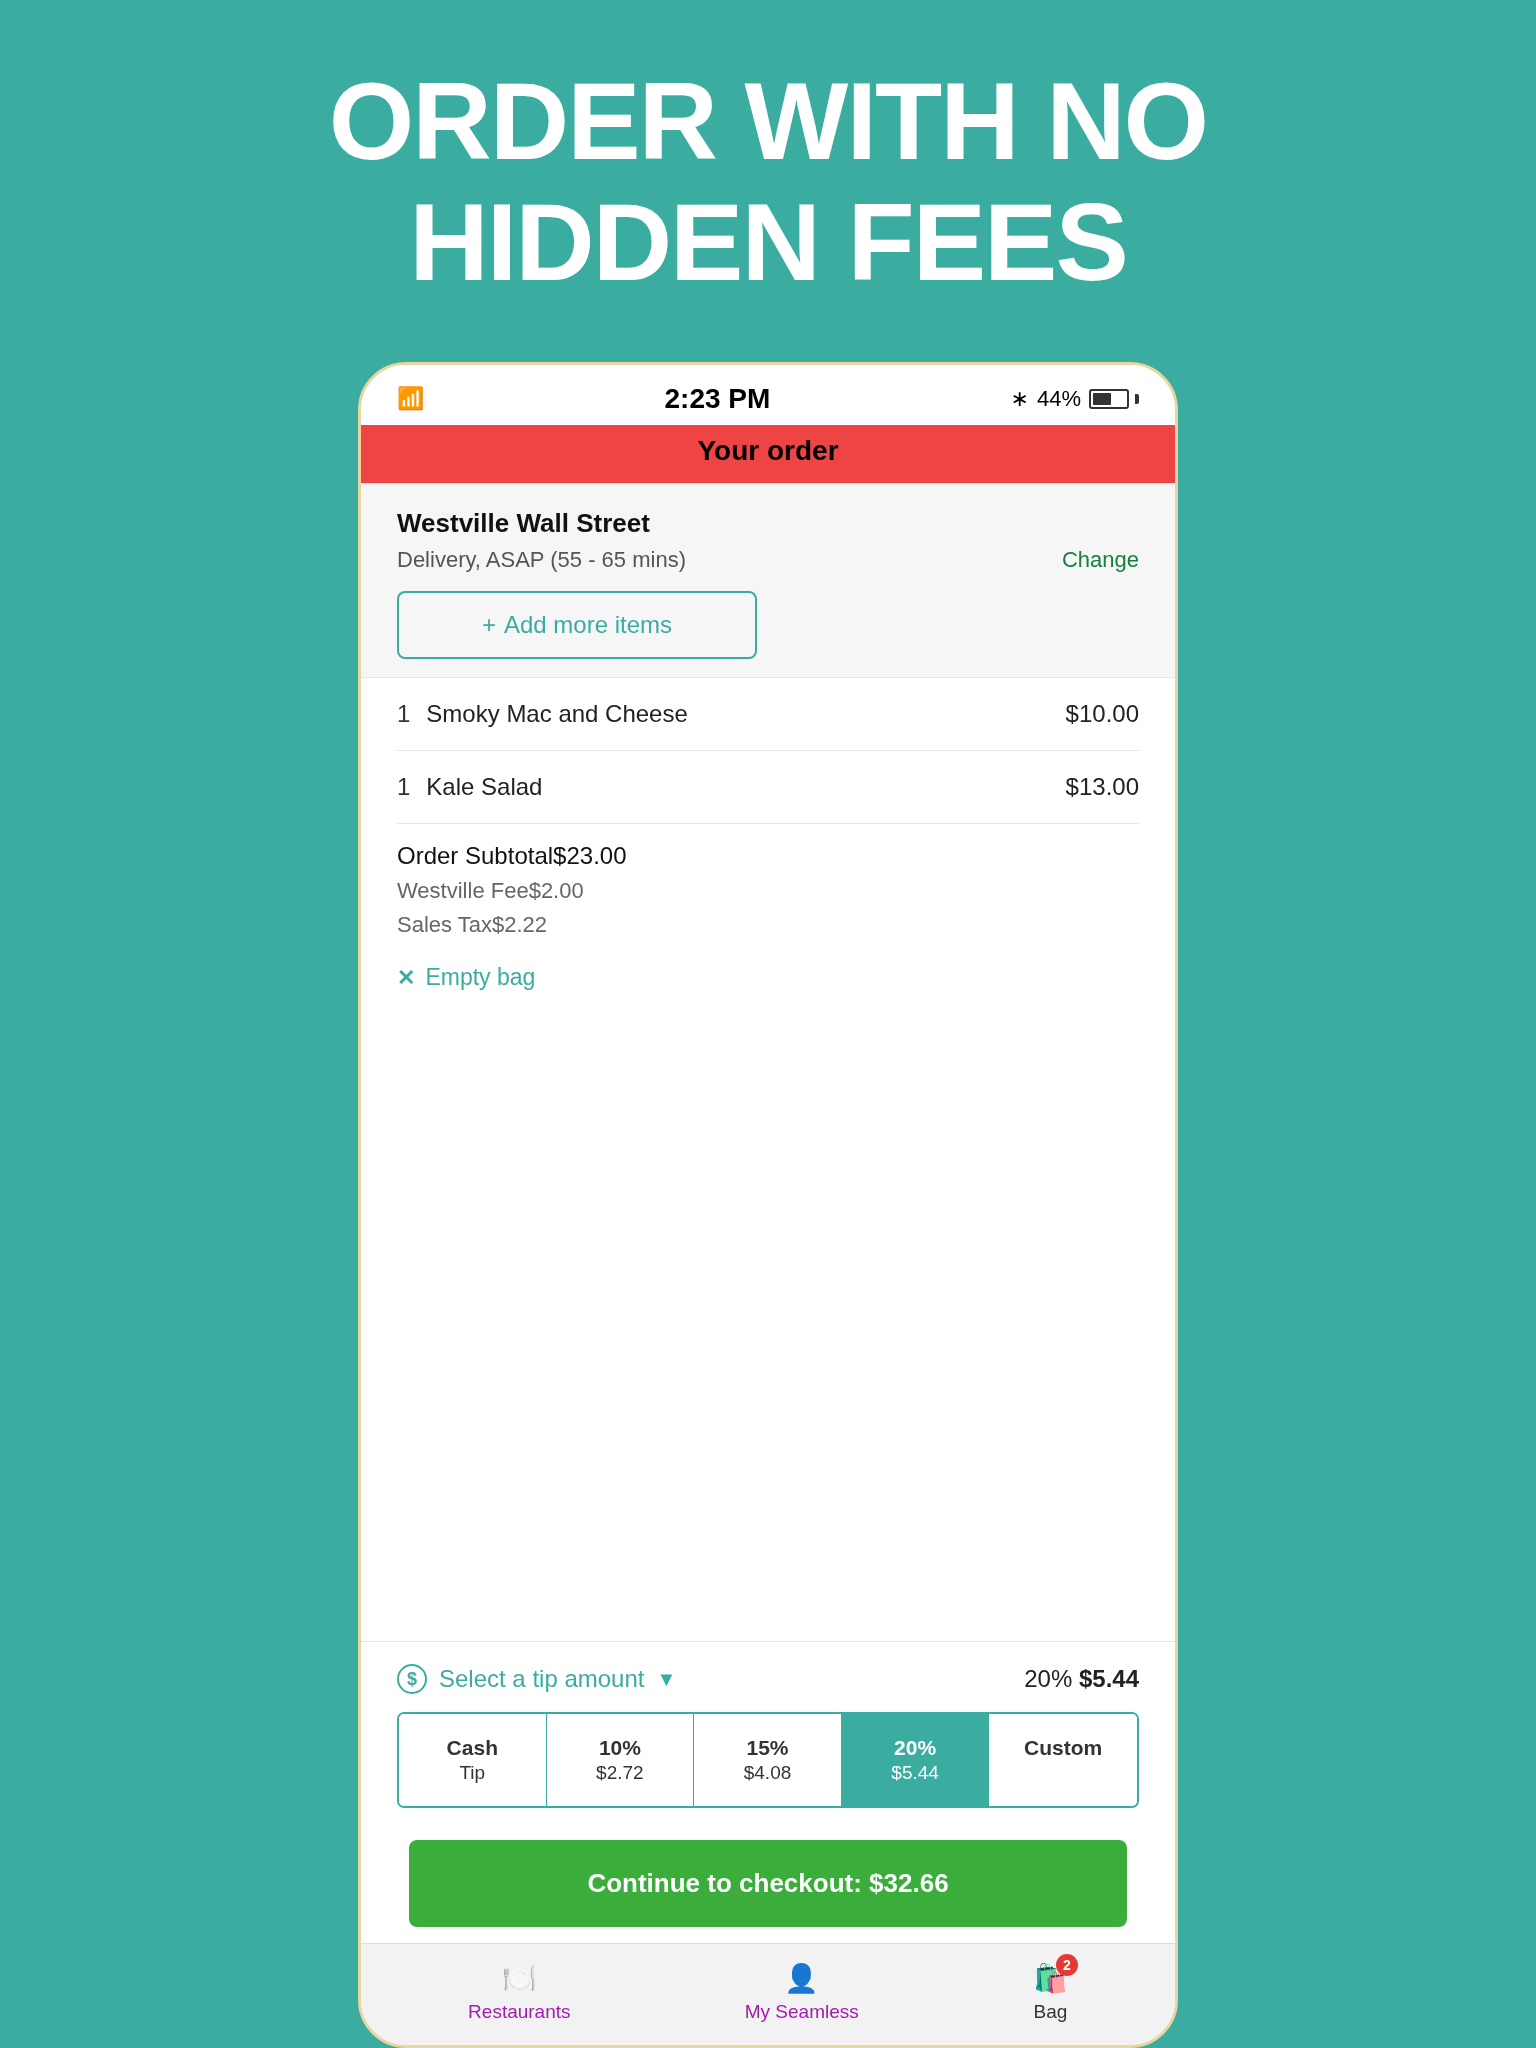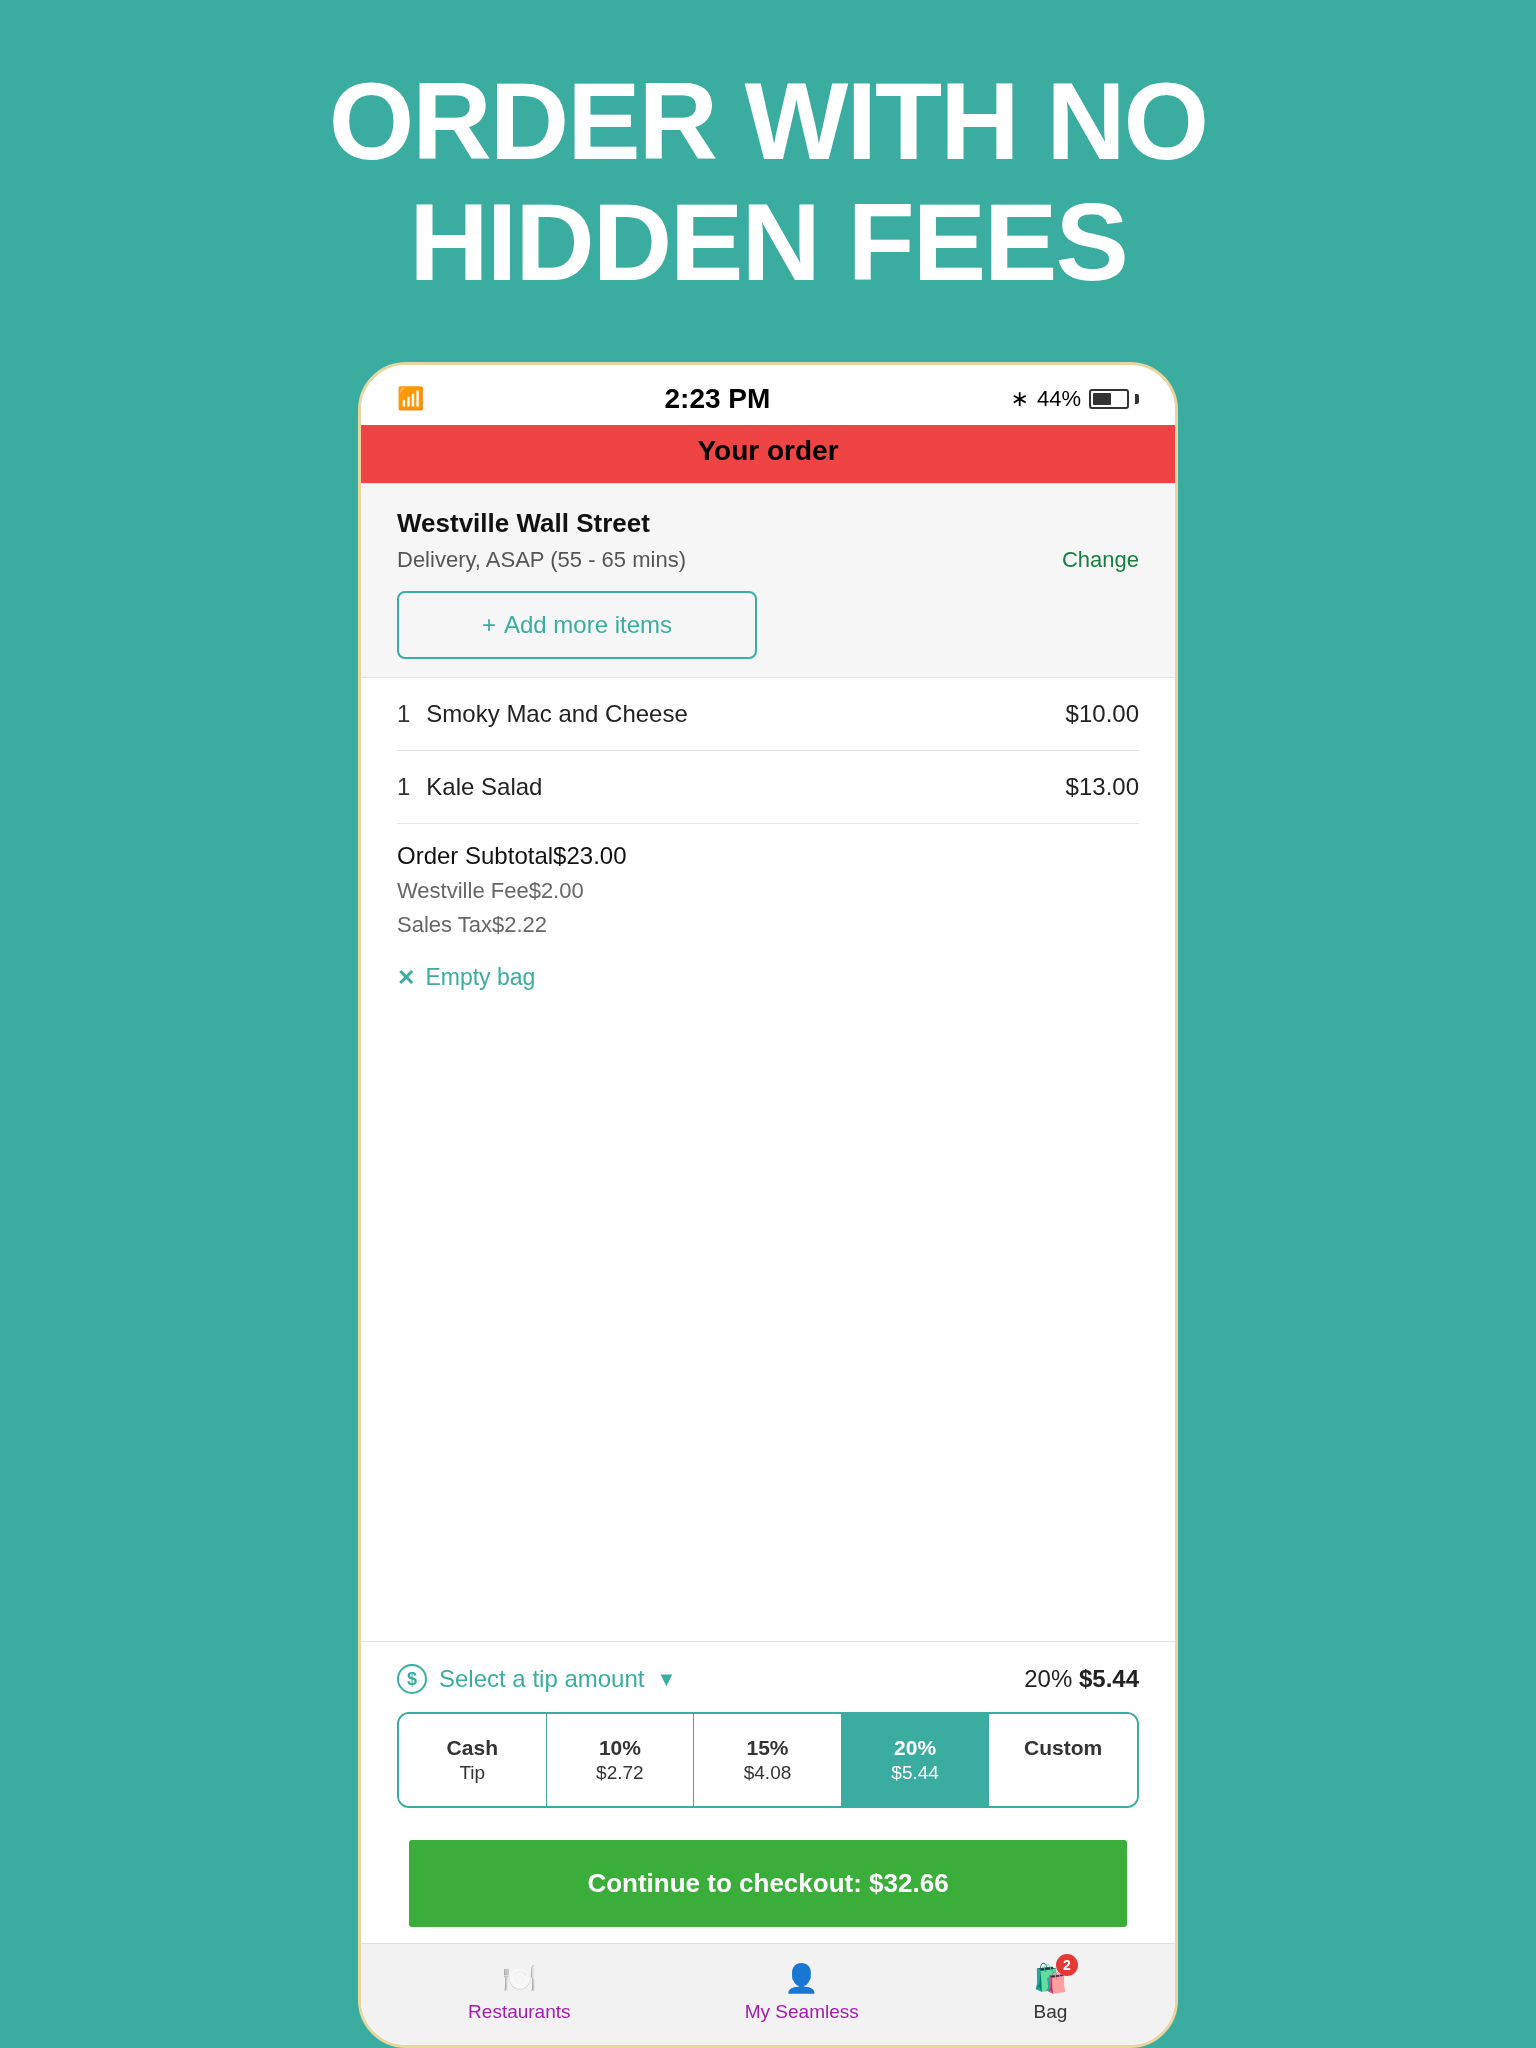--- a/index.html
+++ b/index.html
@@ -251,21 +251,21 @@
     }
     .tip-amount-right strong {
       font-weight: 700;
     }
 
     .tip-buttons {
       display: grid;
       grid-template-columns: 1fr 1fr 1fr 1fr 1fr;
       gap: 0;
       border: 2px solid #3aada0;
-      border-radius: 12px;
+      border-radius: 7px;
       overflow: hidden;
     }
     .tip-btn {
       padding: 20px 8px;
       text-align: center;
       font-size: 21px;
       cursor: pointer;
       border-right: 1px solid #3aada0;
       background: white;
       color: #333;
@@ -287,21 +287,21 @@
       font-size: 19px;
     }
 
     
     .continue-btn {
       margin: 16px 48px;
       background: #3aad3a;
       color: white;
       text-align: center;
       padding: 28px;
-      border-radius: 3px;
+      border-radius: 8px;
       font-size: 26px;
       font-weight: 600;
       cursor: pointer;
     }
 
     
     .bottom-nav {
       background: #f2f2f2;
       border-top: 1px solid #ddd;
       display: flex;

